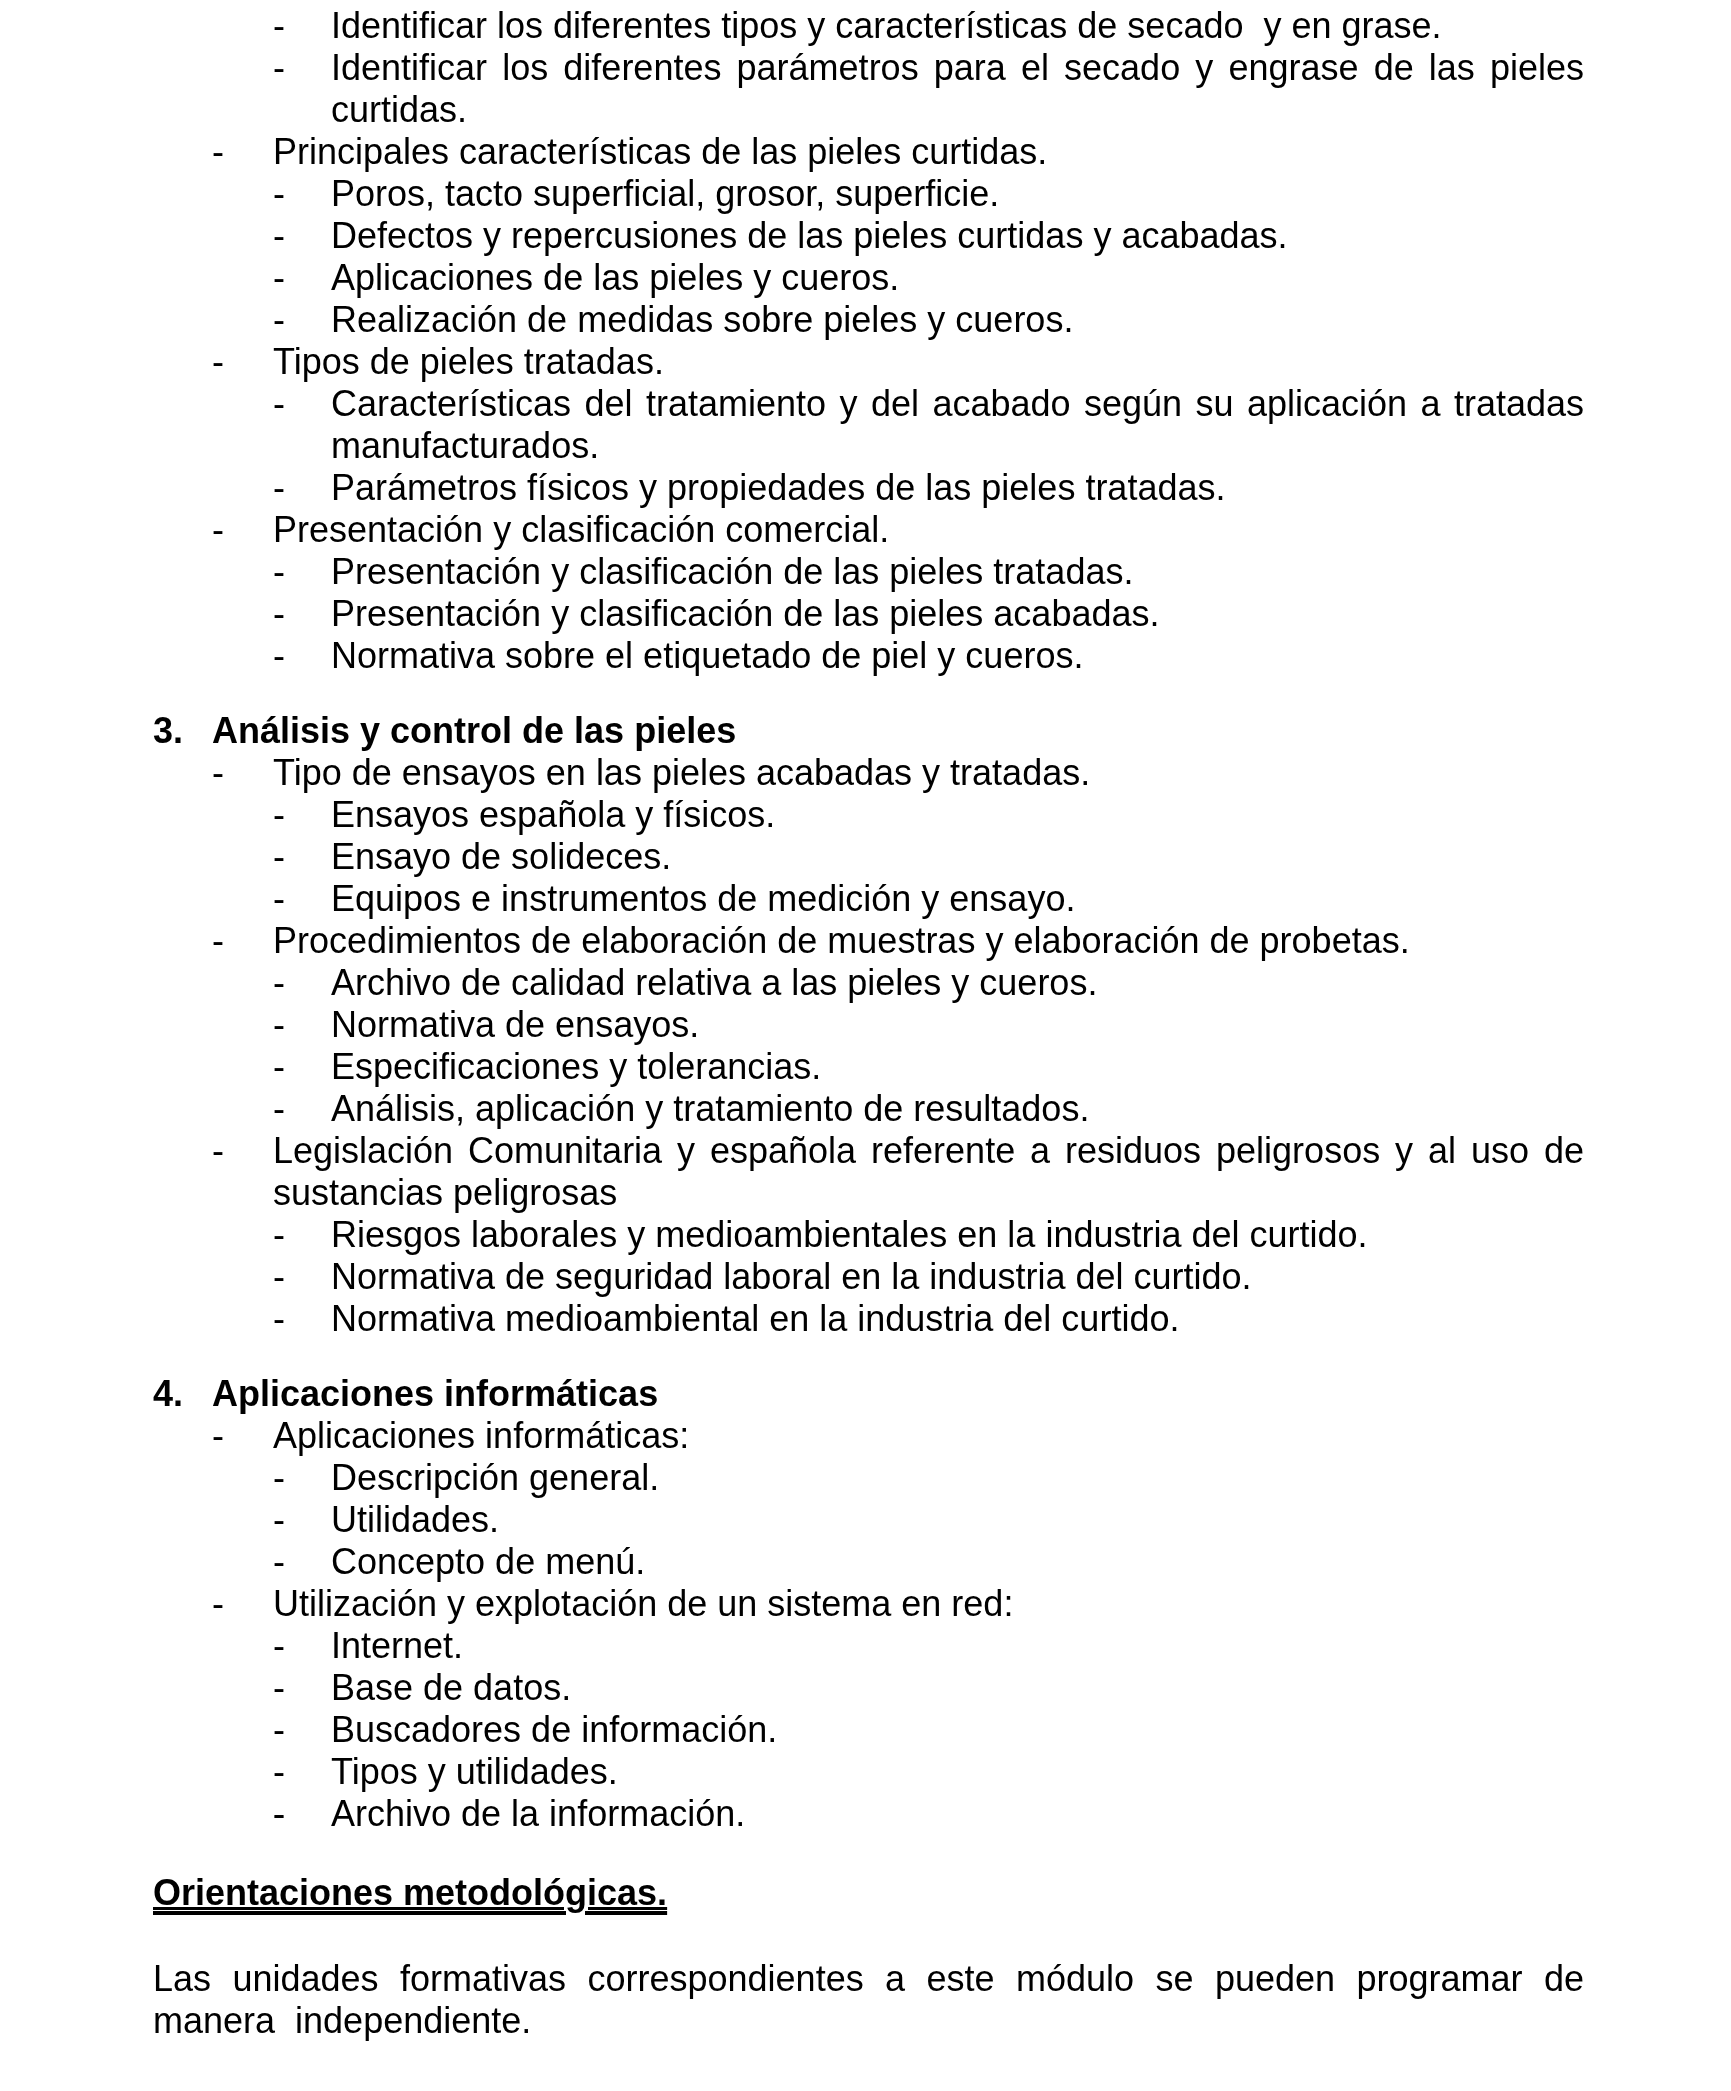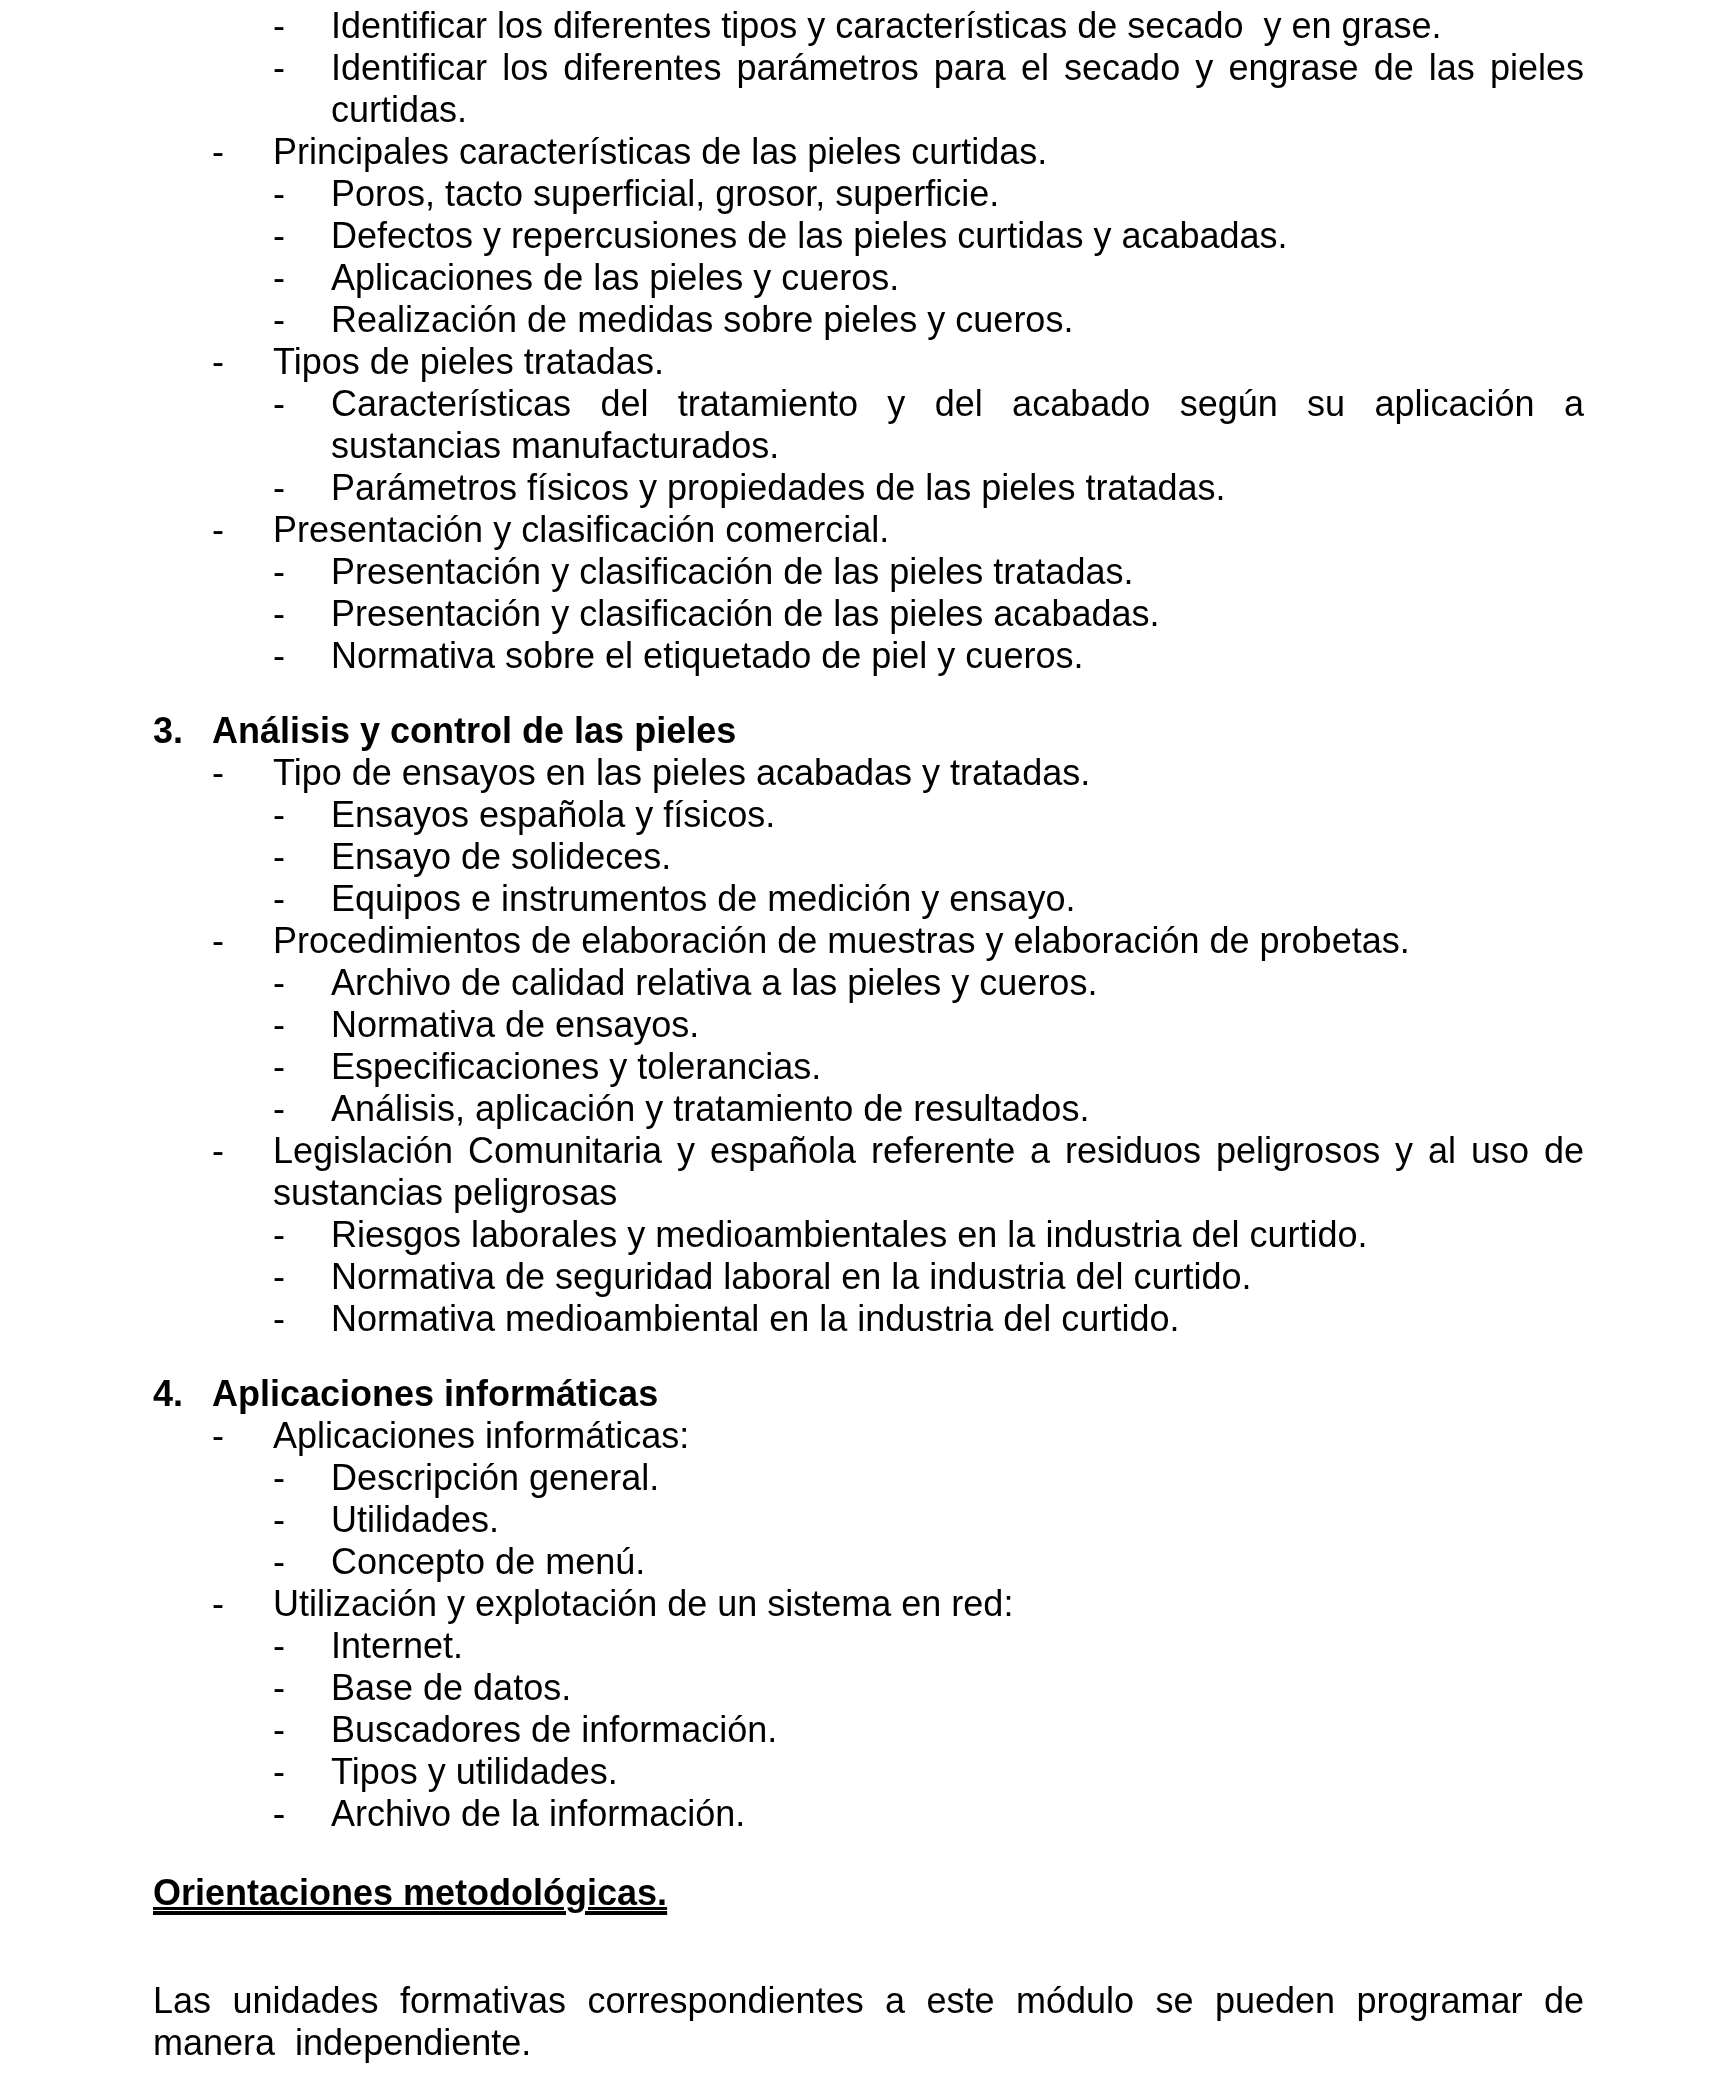--- a/index.html
+++ b/index.html
@@ -47,37 +47,37 @@
     margin-top: 37px;
     font-weight: bold;
     text-decoration: underline;
   }
   .uheading > span {
     text-decoration: underline;
     text-decoration-thickness: 4.1px;
     text-underline-offset: 5.7px;
   }
   .para {
-    margin-top: 66px;
+    margin-top: 44px;
     text-align: justify;
   }
 </style>
 </head>
 <body>
 
 <div class="page">
     <div class="item l2"><span class="marker">-</span><span>Identificar los diferentes tipos y características de secado&nbsp; y en grase.</span></div>
     <div class="item l2"><span class="marker">-</span><span>Identificar los diferentes parámetros para el secado y engrase de las pieles curtidas.</span></div>
     <div class="item l1"><span class="marker">-</span><span>Principales características de las pieles curtidas.</span></div>
     <div class="item l2"><span class="marker">-</span><span>Poros, tacto superficial, grosor, superficie.</span></div>
     <div class="item l2"><span class="marker">-</span><span>Defectos y repercusiones de las pieles curtidas y acabadas.</span></div>
     <div class="item l2"><span class="marker">-</span><span>Aplicaciones de las pieles y cueros.</span></div>
     <div class="item l2"><span class="marker">-</span><span>Realización de medidas sobre pieles y cueros.</span></div>
     <div class="item l1"><span class="marker">-</span><span>Tipos de pieles tratadas.</span></div>
-    <div class="item l2"><span class="marker">-</span><span>Características del tratamiento y del acabado según su aplicación a sustancias manufacturados.</span></div>
+    <div class="item l2"><span class="marker">-</span><span>Características del tratamiento y del acabado según su aplicación a tratadas manufacturados.</span></div>
     <div class="item l2"><span class="marker">-</span><span>Parámetros físicos y propiedades de las pieles tratadas.</span></div>
     <div class="item l1"><span class="marker">-</span><span>Presentación y clasificación comercial.</span></div>
     <div class="item l2"><span class="marker">-</span><span>Presentación y clasificación de las pieles tratadas.</span></div>
     <div class="item l2"><span class="marker">-</span><span>Presentación y clasificación de las pieles acabadas.</span></div>
     <div class="item l2"><span class="marker">-</span><span>Normativa sobre el etiquetado de piel y cueros.</span></div>
     <div class="heading"><span class="hnum">3.</span><span>Análisis y control de las pieles</span></div>
     <div class="item l1"><span class="marker">-</span><span>Tipo de ensayos en las pieles acabadas y tratadas.</span></div>
     <div class="item l2"><span class="marker">-</span><span>Ensayos española y físicos.</span></div>
     <div class="item l2"><span class="marker">-</span><span>Ensayo de solideces.</span></div>
     <div class="item l2"><span class="marker">-</span><span>Equipos e instrumentos de medición y ensayo.</span></div>

